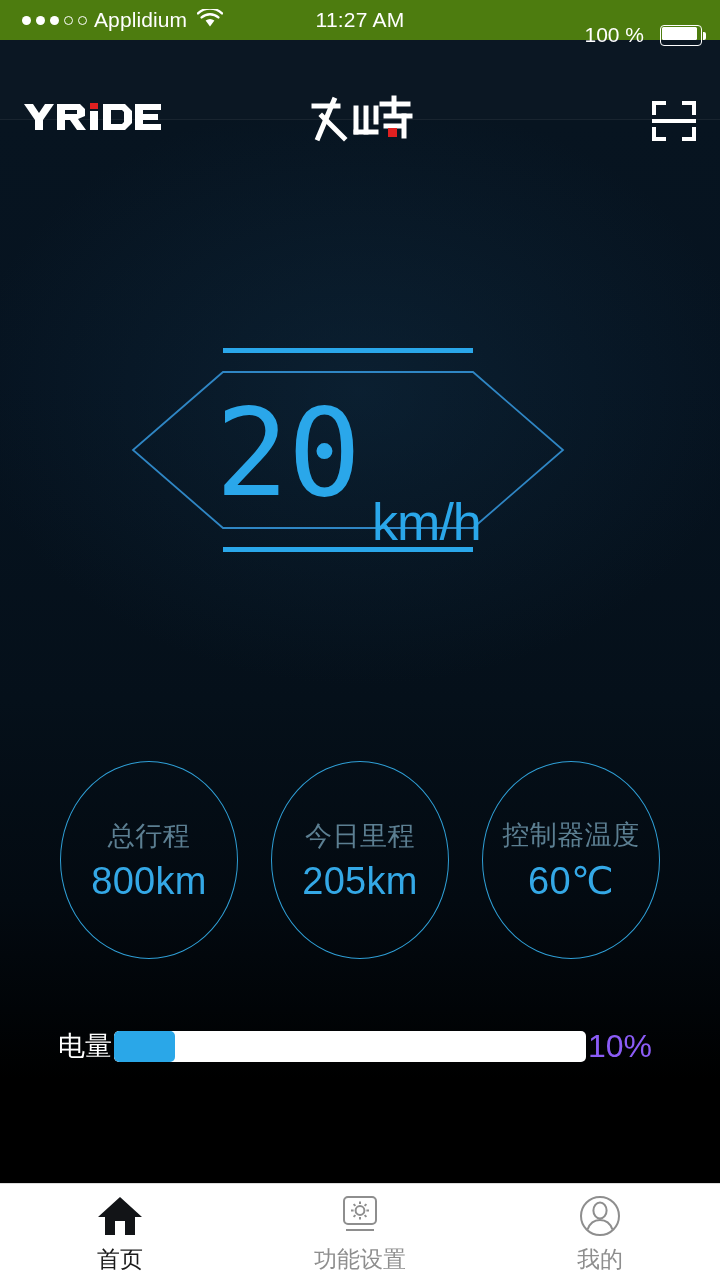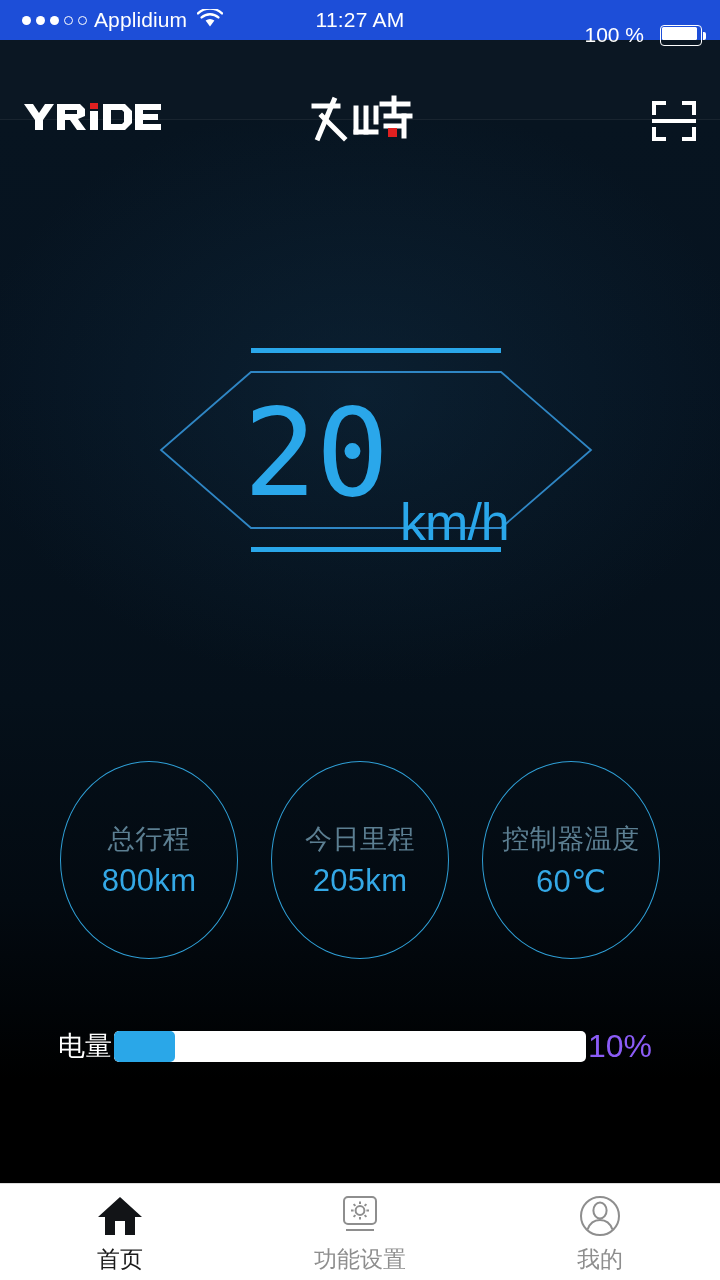--- a/index.html
+++ b/index.html
@@ -21,21 +21,21 @@
   }
   .screen-bg::after{
     content:""; position:absolute; left:0; top:118px; width:720px; height:760px;
     background:radial-gradient(ellipse 560px 420px at 50% 36%, rgba(22,60,88,.30), rgba(10,28,44,0) 70%);
     pointer-events:none;
   }
 
   
   .statusbar{
     position:absolute; left:0; top:0; width:720px; height:40px;
-    background:#1d4ed8; color:#fff; z-index:30;
+    background:#4d7c0f; color:#fff; z-index:30;
   }
   .sb-left{ position:absolute; left:22px; top:0; height:40px; display:flex; align-items:center; gap:7px; }
   .dots{ display:flex; align-items:center; gap:5px; }
   .dot{ width:9px; height:9px; border-radius:50%; background:#fff; }
   .dot.hollow{ background:transparent; border:1.4px solid #fff; }
   .carrier{ font-size:21px; letter-spacing:.1px; font-weight:400; }
   .wifi{ margin-left:3px; display:block; }
   .sb-center{
     position:absolute; left:0; top:0; width:720px; height:40px;
     display:flex; align-items:center; justify-content:center;
@@ -67,21 +67,21 @@
   .centerlogo{
     position:absolute; left:300px; top:50px; width:120px; height:60px;
     display:flex; align-items:center; justify-content:center;
   }
   .scan-btn{
     position:absolute; right:22px; top:58px; width:48px; height:46px; cursor:pointer;
   }
 
   
   .speedo{
-    position:absolute; left:136px; top:335px; width:480px; height:230px;
+    position:absolute; left:108px; top:335px; width:480px; height:230px;
   }
   .speedo svg{ position:absolute; left:0; top:0; }
   .speed-readout{
     position:absolute; left:0; top:0; width:480px; height:230px;
     display:flex; align-items:center; justify-content:center;
     transform:translateY(3px);
   }
   .speed-value{
     font-size:122px; line-height:1; color:#2aa7ea; letter-spacing:-1px;
     font-family:"DejaVu Sans Mono","Liberation Mono",monospace; font-weight:400;
@@ -95,21 +95,21 @@
   .stats{
     position:absolute; left:60px; top:760px; width:600px; height:200px;
     display:flex; justify-content:space-between; align-items:center;
   }
   .stat{
     width:178px; height:198px; border:1.6px solid #2f9fd6; border-radius:50%;
     display:flex; flex-direction:column; align-items:center; justify-content:center;
     gap:6px; cursor:pointer;
   }
   .stat-label{ font-size:27px; color:#5c7f92; letter-spacing:.5px; }
-  .stat-value{ font-size:31px; color:#34a8e6; letter-spacing:.3px; }
+  .stat-value{ font-size:38px; color:#34a8e6; letter-spacing:.3px; }
 
   
   .battrow{
     position:absolute; left:58px; top:1028px; width:608px; height:36px;
     display:flex; align-items:center; gap:2px;
   }
   .battrow-label{ font-size:27px; color:#ffffff; white-space:nowrap; }
   .battrack{
     position:relative; width:472px; height:31px; background:#ffffff;
     border-radius:5px; overflow:hidden;

